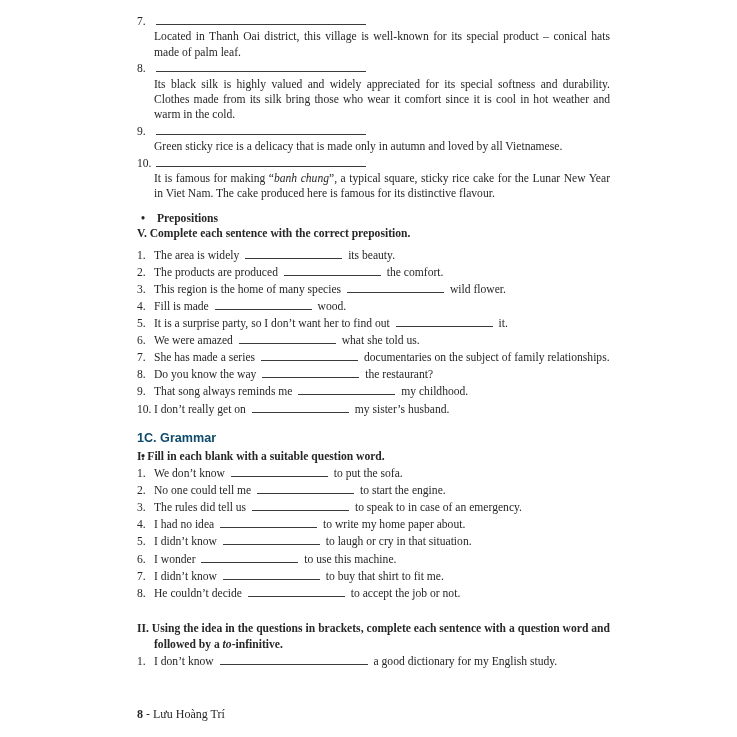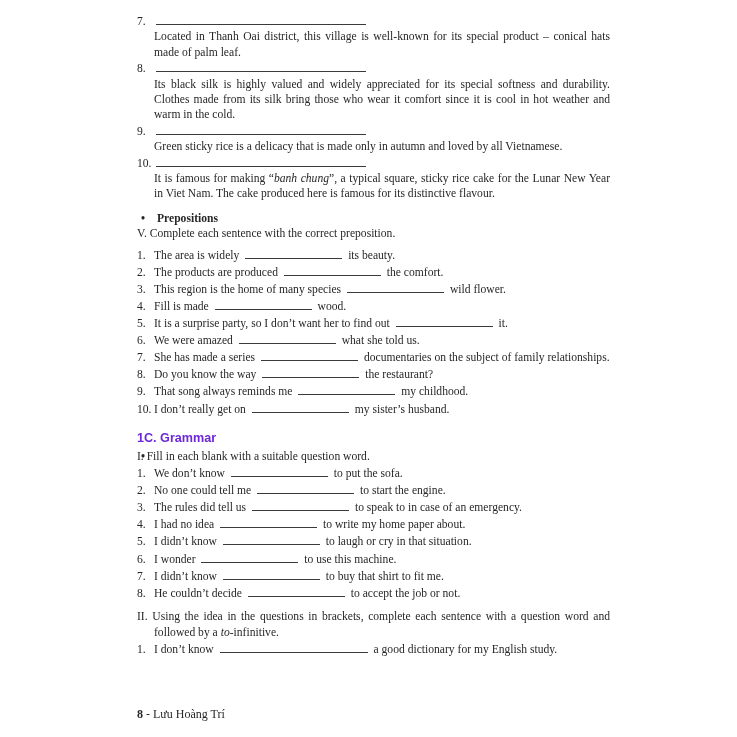--- a/index.html
+++ b/index.html
@@ -32,32 +32,32 @@
   .blank-top  { width: 210px; margin-left: 2px; }
   .blank-mid  { width: 97px;  margin: 0 3px; }
   .blank-wide { width: 148px; margin: 0 3px; }
   .bullet-heading {
     position: relative;
     font-weight: bold;
     padding-left: 20px;
   }
   .bullet-heading .bullet-dot { position: absolute; left: 4px; }
   .preps-heading { margin-top: 9px; }
-  .ex-heading { font-weight: normal; }
+  .ex-heading { font-weight: bold; }
   .v-list { margin-top: 6px; }
   .grammar-title {
     font-family: "Liberation Sans", sans-serif;
     font-weight: bold;
     font-size: 12.6px;
     line-height: 16px;
-    color: #6d28d9;
+    color: #0c4a6e;
     margin: 13px 0 3px 0;
   }
   .hang { padding-left: 17px; text-indent: -17px; }
-  .ex2-head { margin-top: 8px; }
+  .ex2-head { margin-top: 20px; }
   .footer {
     position: absolute;
     left: 137px; top: 707px;
     font-size: 12px;
     color: #272727;
   }
   .footer .pg { font-weight: bold; }
 </style>
 </head>
 <body>

